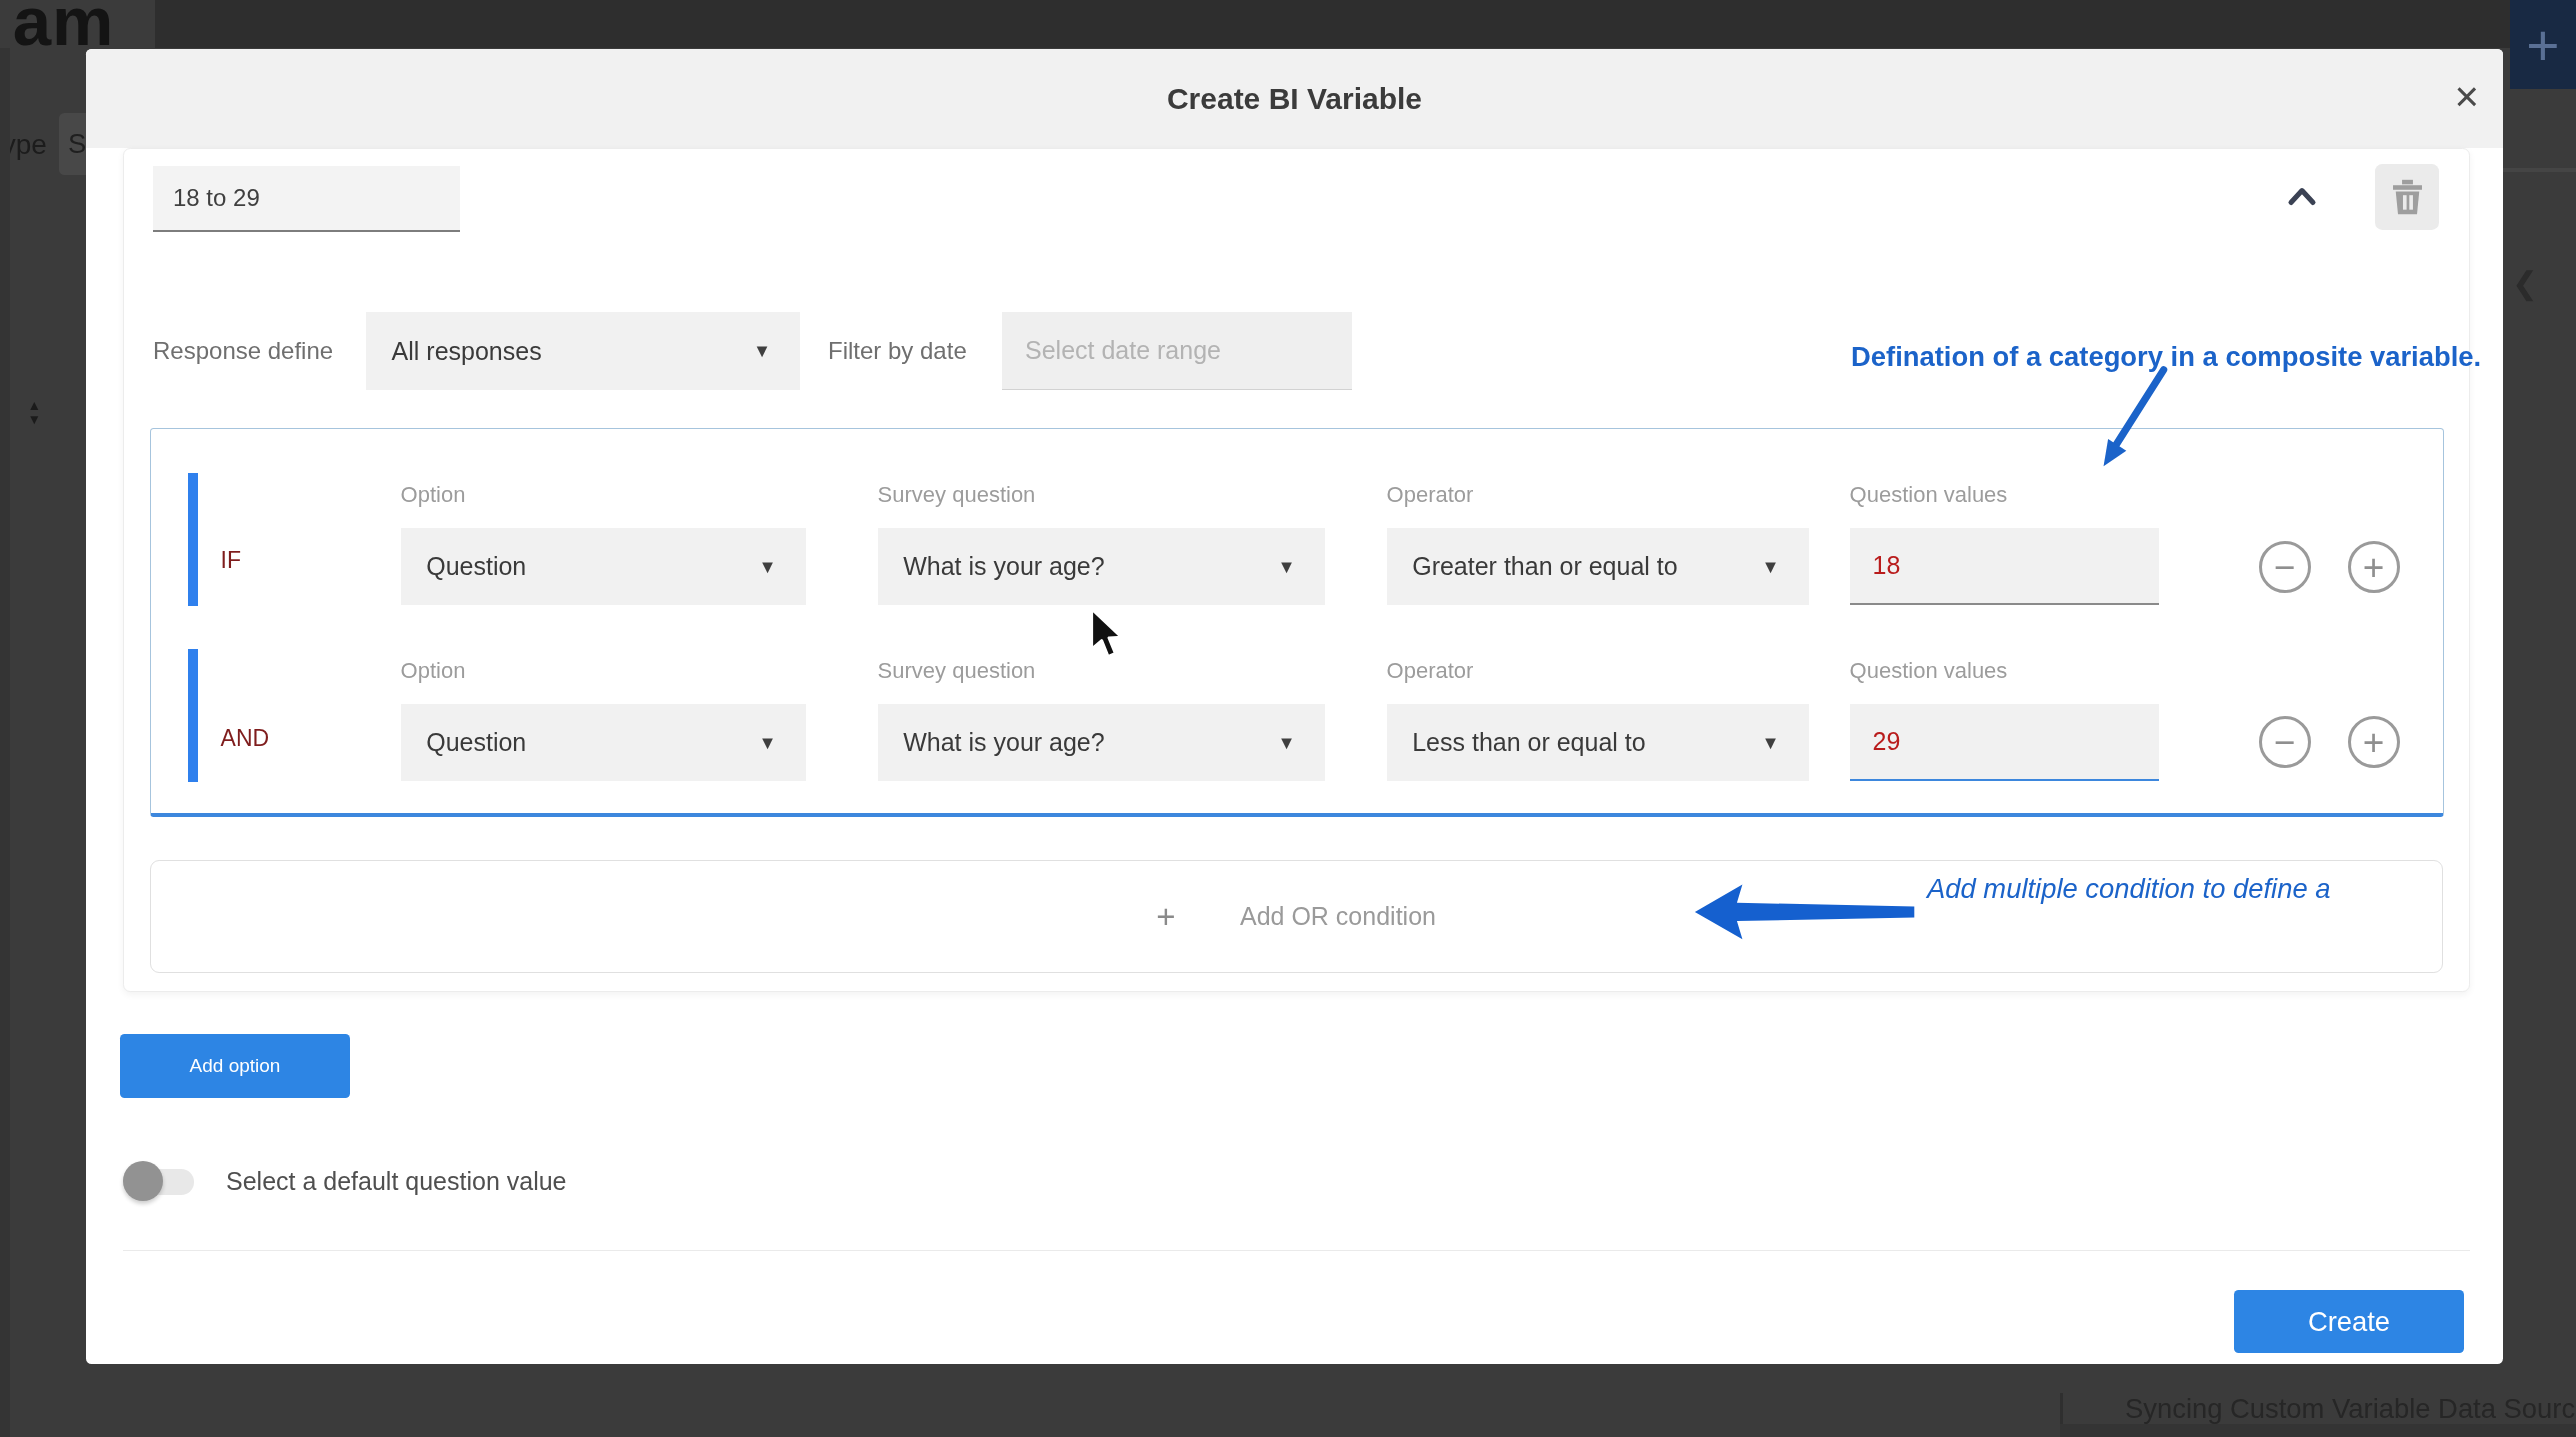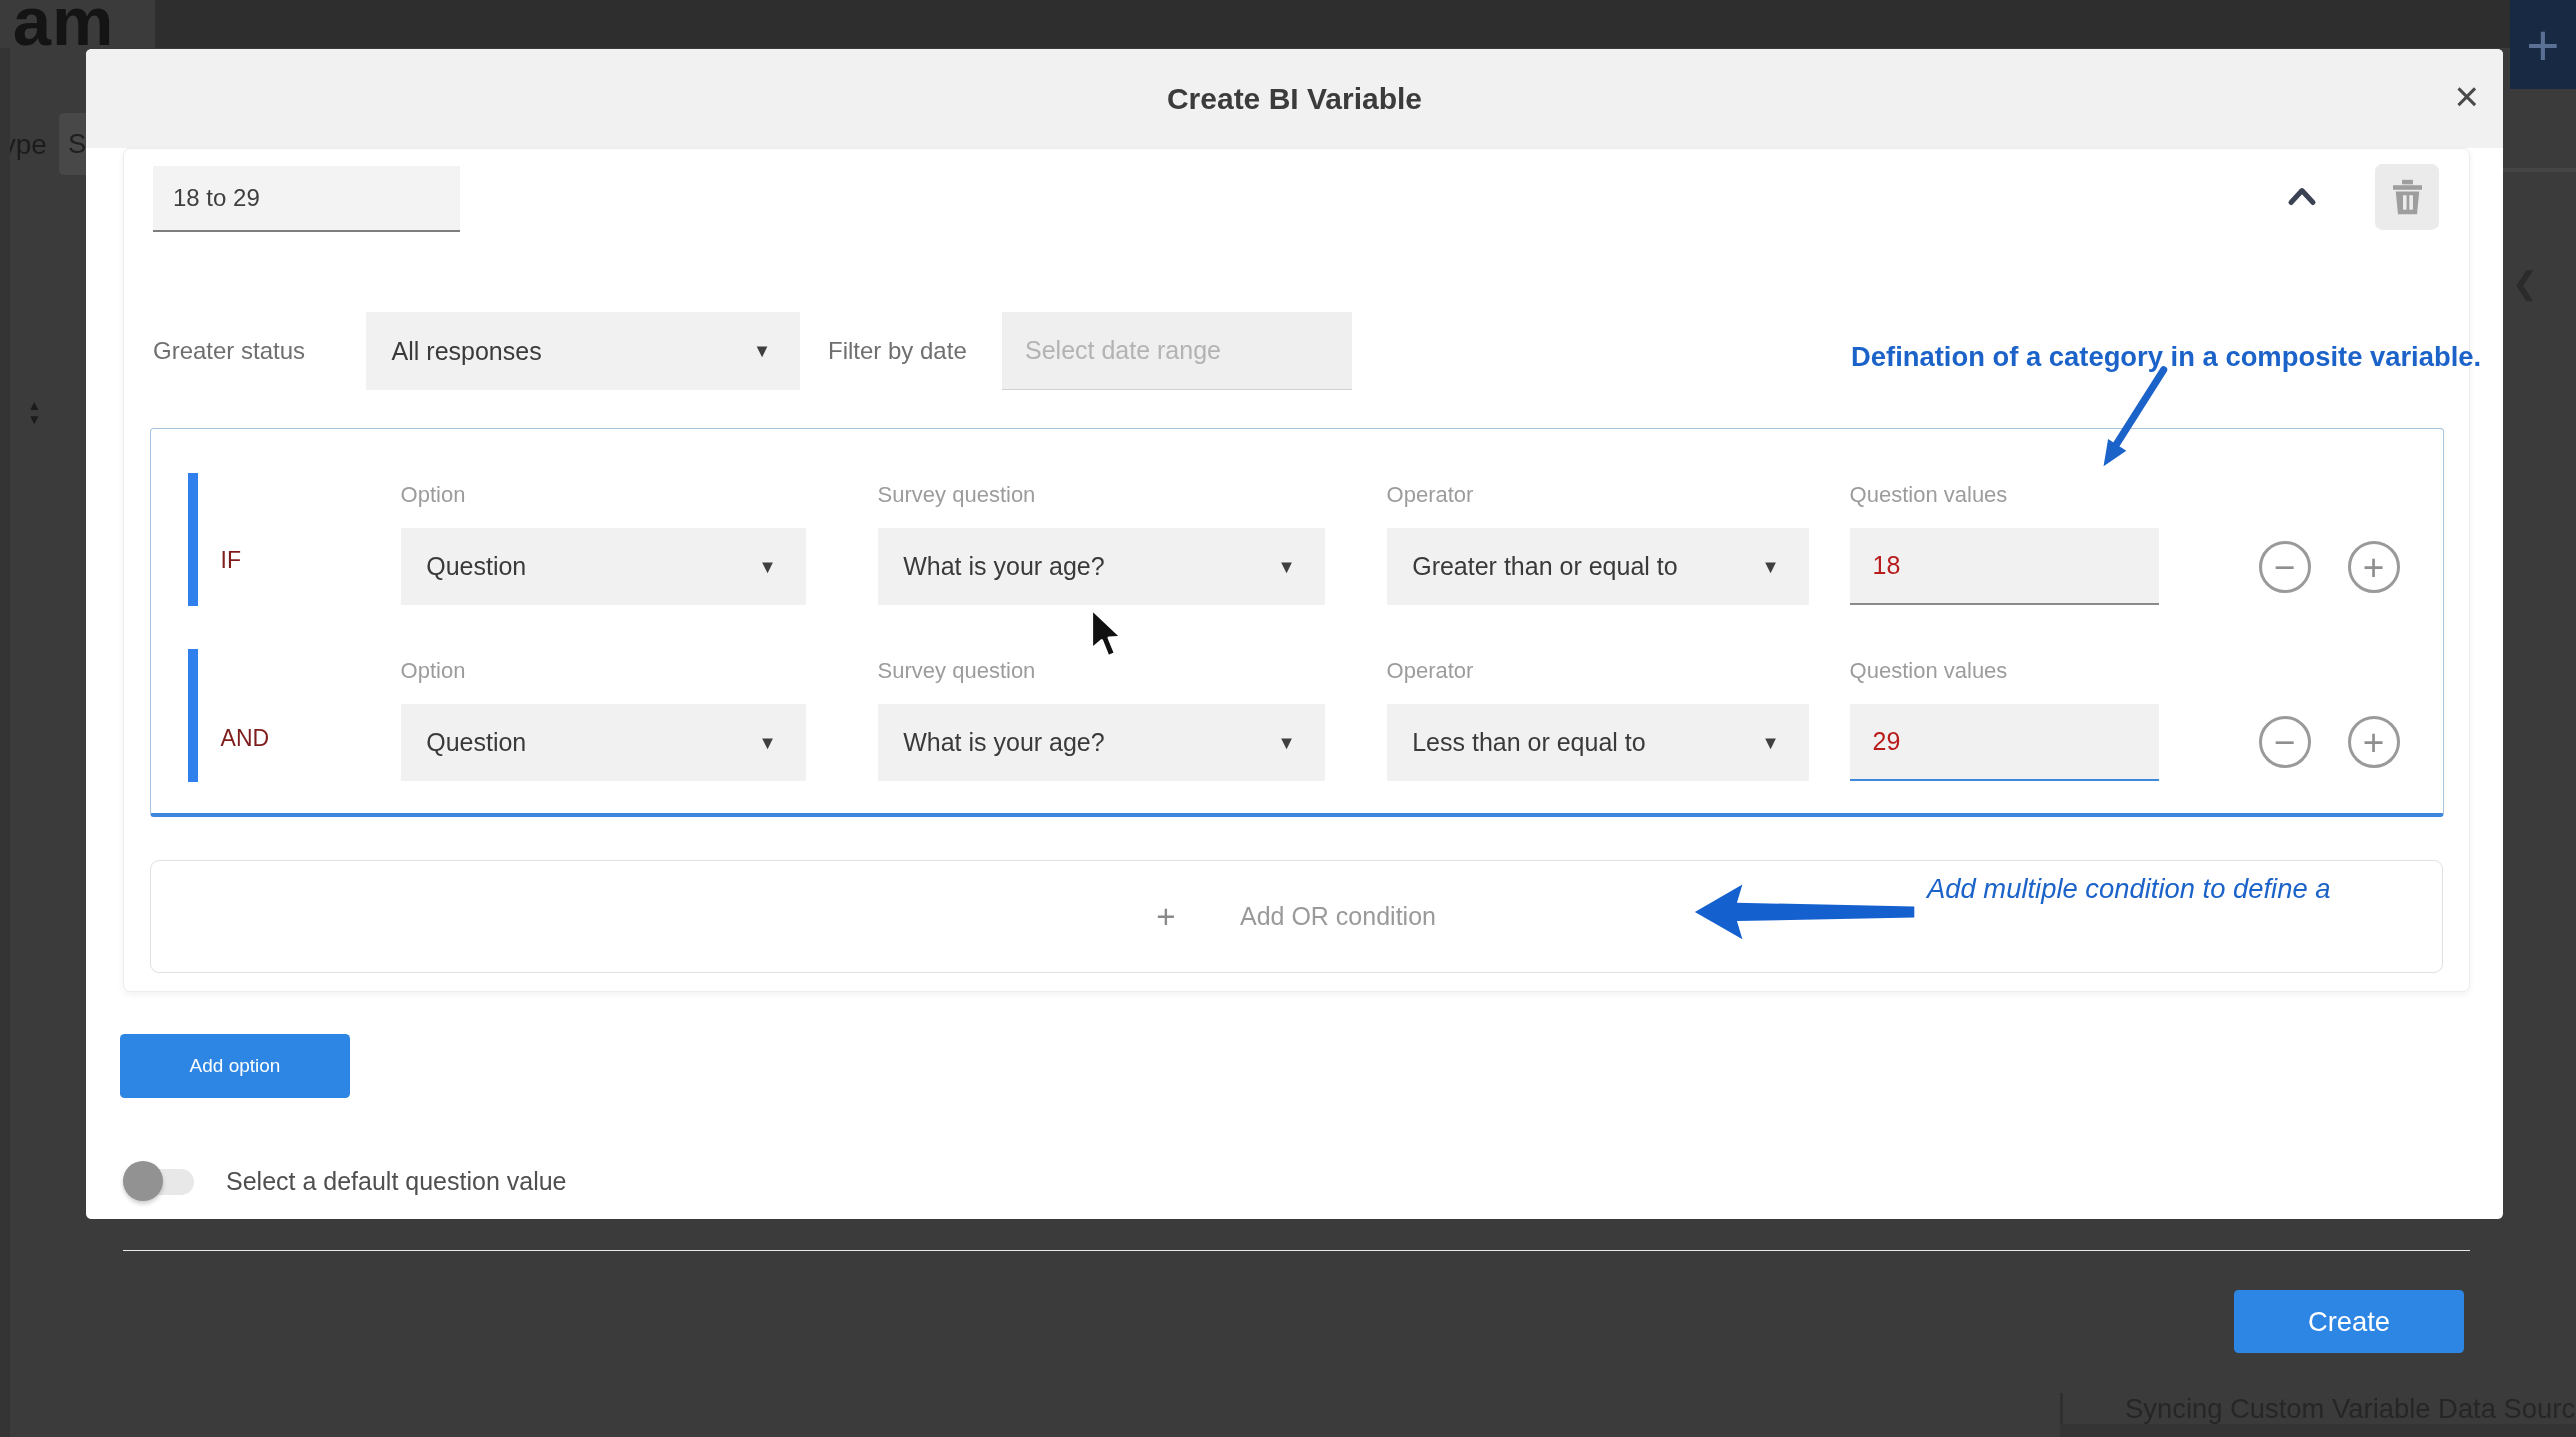--- a/index.html
+++ b/index.html
@@ -21,21 +21,21 @@
   .left-strip{left:0;top:48px;width:10px;height:1389px;background:#343434;}
   .plus-btn{left:2510px;top:0;width:66px;height:89px;background:#182943;color:#5a7095;
     font-size:57px;display:flex;align-items:center;justify-content:center;}
   .bg-line-right{left:2503px;top:168px;width:73px;height:3.7px;background:#454545;}
   .bg-chevron{left:2512px;top:265px;font-size:31px;color:#2b2b2b;}
   .bg-status{left:2125px;top:1393px;font-size:27.4px;color:#262626;white-space:nowrap;}
   .bg-vline{left:2060px;top:1393px;width:2.7px;height:44px;background:#2f2f2f;}
   .bg-bottomstrip{left:2060px;top:1424px;width:516px;height:12.8px;background:#343434;}
 
   
-  .modal{left:86px;top:49px;width:2417px;height:1170px;background:#ffffff;border-radius:5.5px;z-index:2;}
+  .modal{left:86px;top:49px;width:2417px;height:1315px;background:#ffffff;border-radius:5.5px;z-index:2;}
   .modal-header{left:0;top:0;width:2417px;height:99px;background:#f1f1f1;border-radius:5.5px 5.5px 0 0;}
   .modal-title{width:100%;text-align:center;line-height:99px;font-size:30px;font-weight:bold;color:#3b3b3b;}
   .close-btn{right:24px;top:0;height:99px;line-height:95px;font-size:42px;color:#4a4a4a;cursor:default;}
 
   .card{left:37px;top:99px;width:2347px;height:844px;background:#fff;border:0.9px solid #ececec;
     border-radius:7.3px;box-shadow:0 2.7px 7.3px rgba(0,0,0,0.05);box-sizing:border-box;}
 
   .name-input{left:29px;top:16.5px;width:307px;height:66px;background:#f3f3f3;
     border-bottom:2.7px solid #7d7d7d;box-sizing:border-box;}
   .name-input span{position:absolute;left:20px;top:0;line-height:63px;font-size:24px;color:#3f3f3f;}
@@ -151,21 +151,21 @@
     <div class="abs trash-btn">
       <svg width="33" height="38" viewBox="0 0 36 42">
         <rect x="2" y="8" width="32" height="5" fill="#9e9e9e"></rect>
         <rect x="12" y="2" width="12" height="5" fill="#9e9e9e"></rect>
         <path d="M5 15 h26 l-2.5 25 h-21 z" fill="#9e9e9e"></path>
         <rect x="13" y="19" width="4" height="16" fill="#ebebeb"></rect>
         <rect x="20" y="19" width="4" height="16" fill="#ebebeb"></rect>
       </svg>
     </div>
 
-    <div class="abs field-label resp-label">Greater status</div>
+    <div class="abs field-label resp-label">Response define</div>
     <div class="abs dropdown resp-dd">
       <span class="val">All responses</span>
       <span class="arr">▼</span>
     </div>
     <div class="abs field-label date-label">Filter by date</div>
     <div class="abs date-input">
       <span>Select date range</span>
     </div>
 
     <div class="abs cond-box">

